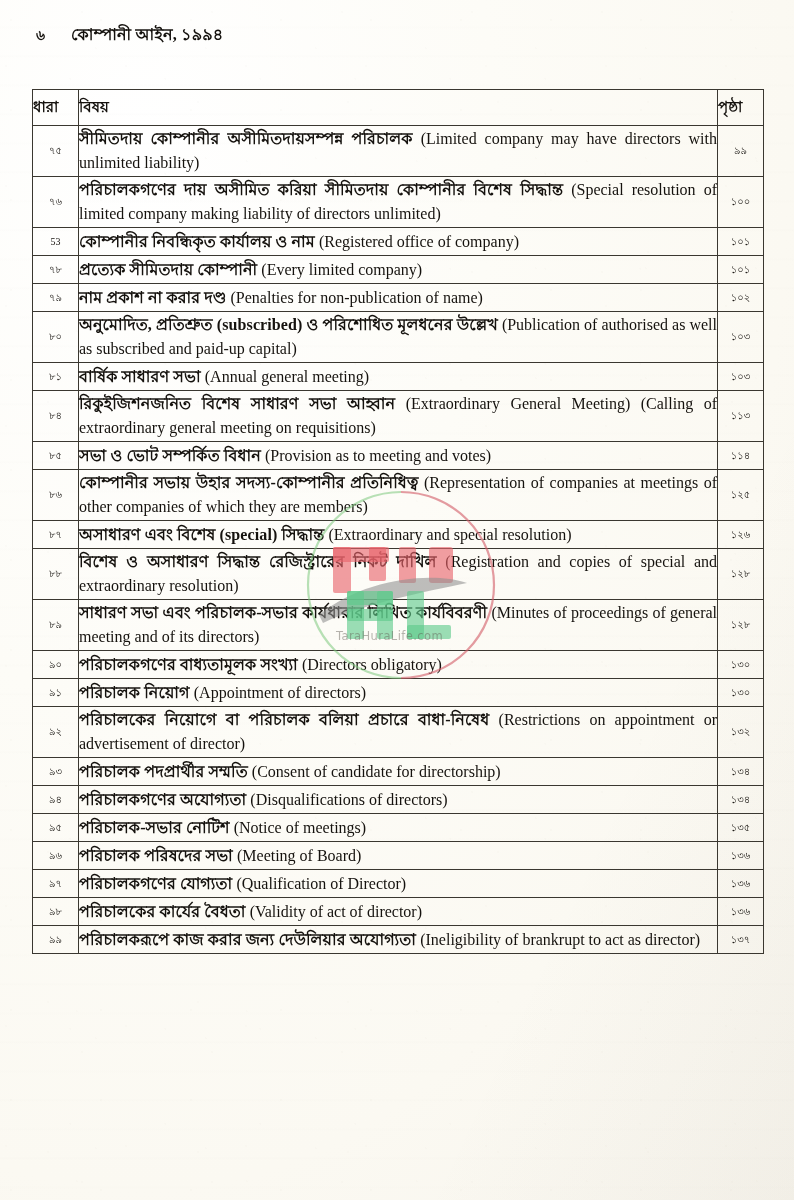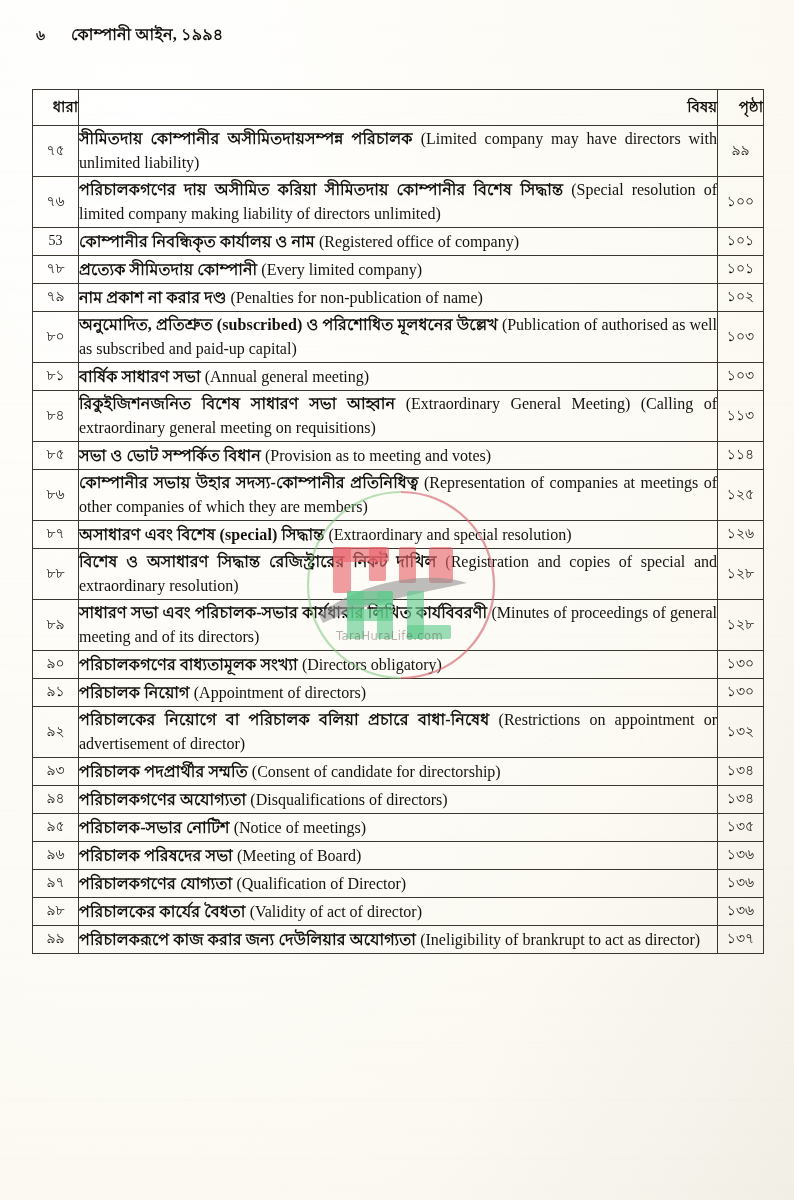--- a/index.html
+++ b/index.html
@@ -90,27 +90,27 @@
     vertical-align: middle;
   }
   col.c-sec  { width: 46px; }
   col.c-sub  { width: 639px; }
   col.c-page { width: 46px; }
 
   thead th {
     height: 36px;
     font-size: 15px;
     font-weight: 700;
-    text-align: right;
+    text-align: left;
     line-height: 1.1;
   }
 
   td.sec, td.page {
     text-align: center;
-    font-size: 14px;
+    font-size: 10px;
     font-weight: 400;
     line-height: 1.15;
     padding: 3px 2px;
   }
   td.sub {
     padding: 3px 9px 4px 9px;
     font-size: 16px;
     line-height: 1.5;
     text-align: justify;
     text-align-last: left;

